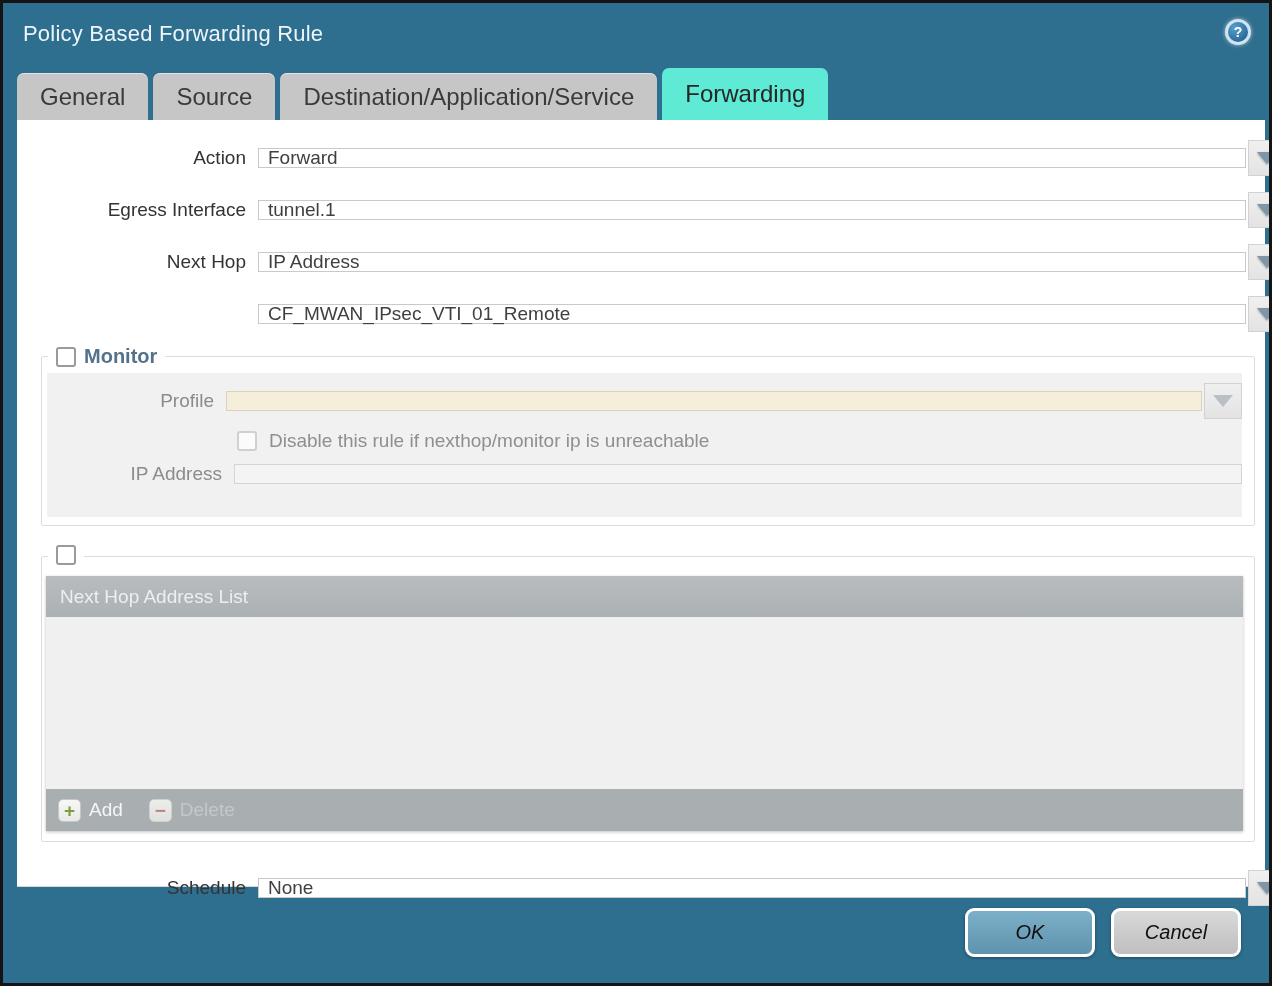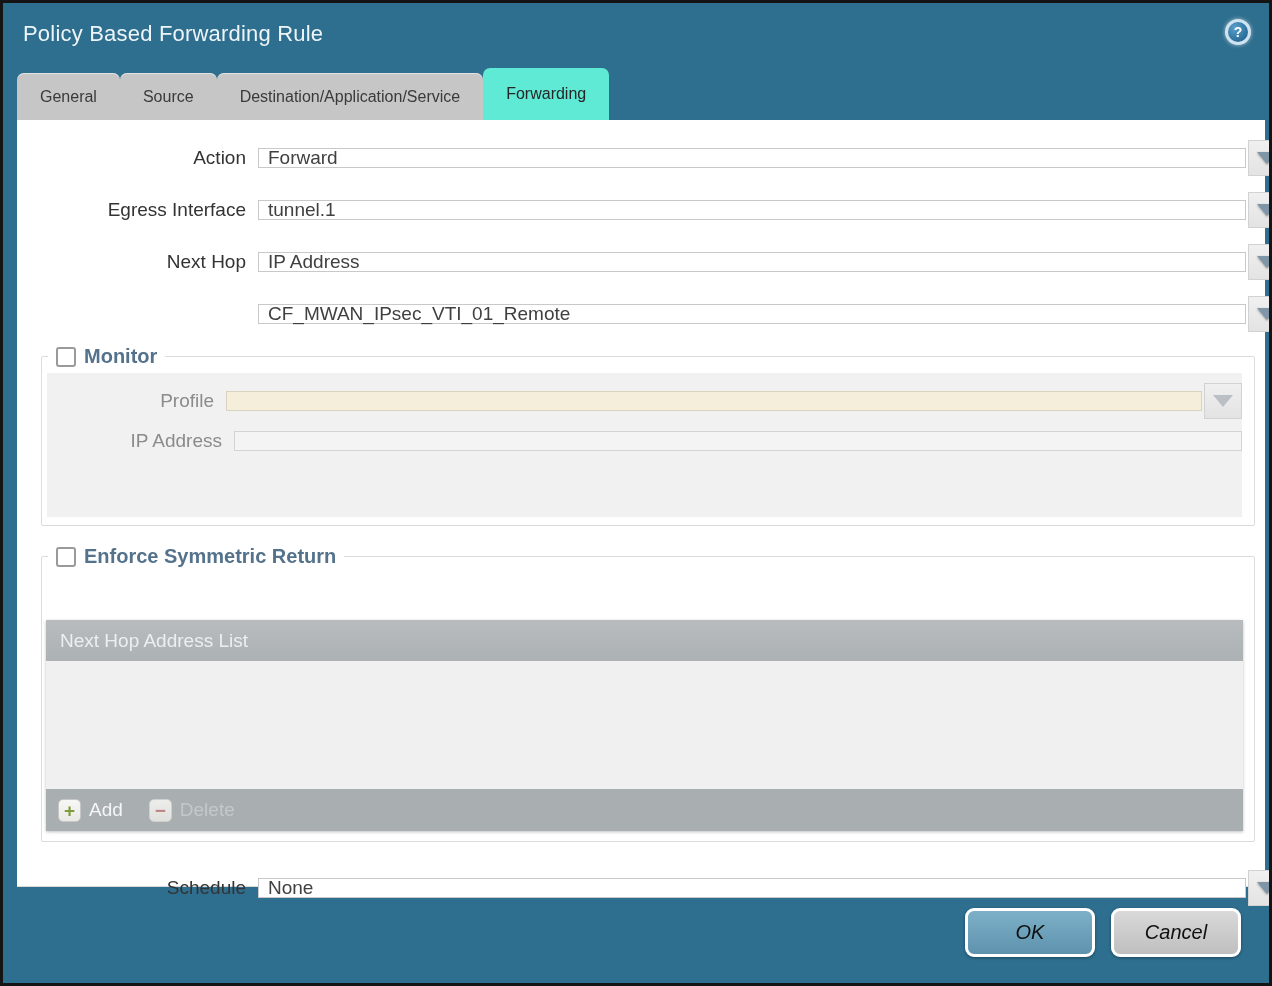--- a/index.html
+++ b/index.html
@@ -33,23 +33,23 @@
     display:flex; align-items:center; justify-content:center;
   }
 
   
   .tabs {
     position:absolute; left:14px; top:65px; height:52px;
     display:flex; align-items:flex-end; z-index:2;
   }
   .tab {
     background:#c6c6c6; color:#3a3a3a;
-    font-size:16px;
+    font-size:24px;
     height:47px; line-height:47px;
-    padding:0 23px; 
+    padding:0 23px; margin-right:5px;
     border-radius:7px 7px 0 0;
     box-shadow:inset 0 1px 0 rgba(255,255,255,0.5);
     cursor:pointer; white-space:nowrap;text-align:right;
   }
   .tab.active {
     background:#5eead4; color:#262626;
     height:52px; line-height:52px;
     box-shadow:none;
   }
 
@@ -133,21 +133,21 @@
   .field.ipaddr {
     width:1008px; background:#f4f4f4; border:1px solid #d4d4d4;
   }
   .cbrow { display:flex; align-items:center; gap:12px; margin-left:190px; margin-bottom:11px; }
   .cbrow .cbtext { font-size:19px; color:#8f8f8f; }
 
   .fieldset.enforce { margin-top:30px; height:286px; }
   .nh-table {
     position:absolute; left:4px; right:11px; top:19px; bottom:10px;
     box-shadow:0 1px 3px rgba(0,0,0,0.25);
-    display:flex; flex-direction:column;margin-top:44px;
+    display:flex; flex-direction:column;
   }
   .nh-header {
     height:41px; flex:none;
     background:linear-gradient(#b8bcbf,#acb1b4);
     color:#ecEFf1; color:#eceff1;
     font-size:19px; display:flex; align-items:center; padding-left:14px;
   }
   .nh-body { flex:1; background:#f0f0f0; }
   .nh-footer {
     height:42px; flex:none;
@@ -251,33 +251,36 @@
     <div class="mpanel">
       <div class="mrow">
         <div class="lbl">Profile</div>
         <div class="fieldwrap">
           <div class="field profile"></div>
           <div class="ddbtn disabled">
             <div class="arrow"></div>
           </div>
         </div>
       </div>
+      <div class="cbrow">
+        <div class="cb dim"></div>
+        <div class="cbtext">Disable this rule if nexthop/monitor ip is unreachable</div>
+      </div>
       <div class="mrow">
         <div class="lbl">IP Address</div>
         <div class="fieldwrap">
           <div class="field ipaddr"></div>
         </div>
       </div>
     </div>
   </div>
 
   <div class="fieldset enforce">
     <div class="legend">
       <div class="cb"></div>
-      <div class="caption">Enforce Symmetric Return</div>
     </div>
     <div class="nh-table">
       <div class="nh-header">Next Hop Address List</div>
       <div class="nh-body"></div>
       <div class="nh-footer">
         <div class="tbl-btn">
           <div class="badge plus">+</div>
           <div class="tlabel">Add</div>
         </div>
         <div class="tbl-btn disabled">

